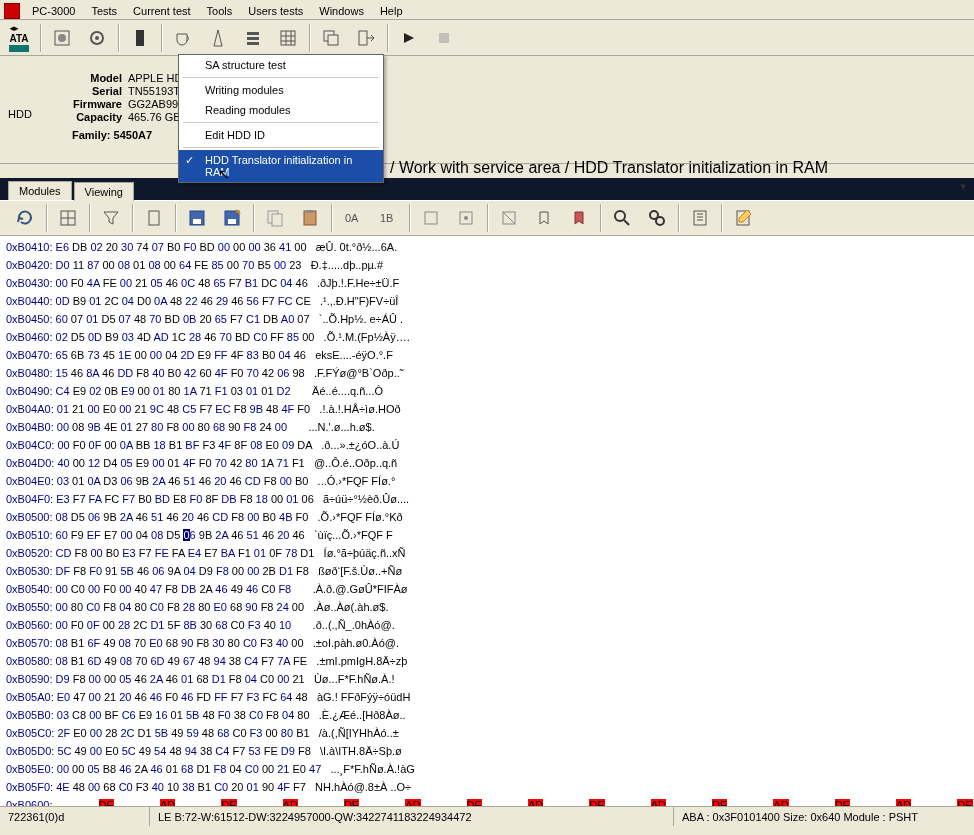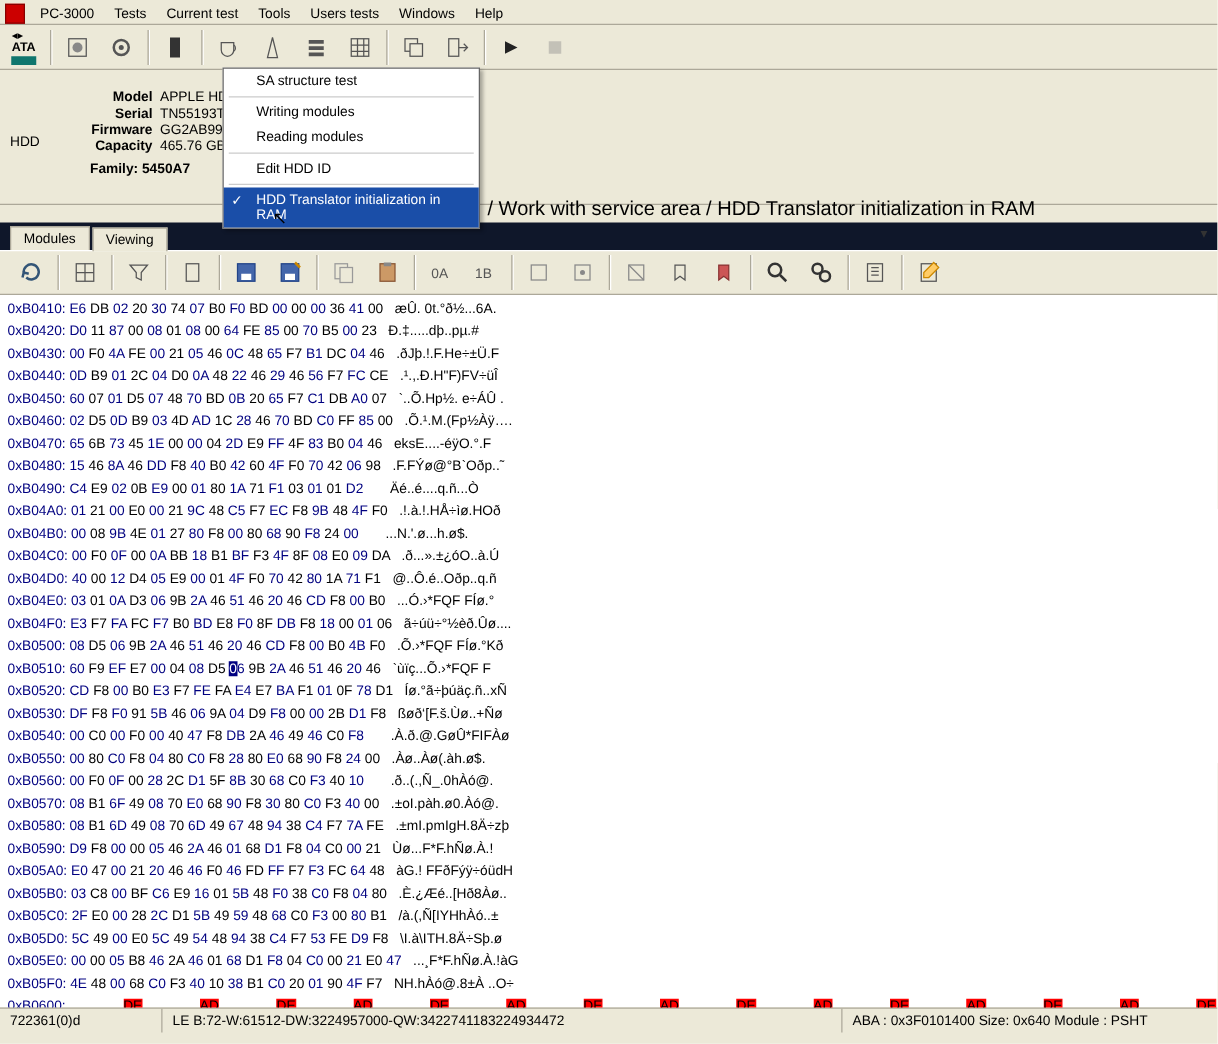--- a/index.html
+++ b/index.html
@@ -327,16 +327,16 @@
     <div class="hexrow"><span class="addr">0xB05A0:</span> <span class="hx">E0</span> <span class="hx2">47</span> <span class="hx">00</span> <span class="hx2">21</span> <span class="hx">20</span> <span class="hx2">46</span> <span class="hx">46</span> <span class="hx2">F0</span> <span class="hx">46</span> <span class="hx2">FD</span> <span class="hx">FF</span> <span class="hx2">F7</span> <span class="hx">F3</span> <span class="hx2">FC</span> <span class="hx">64</span> <span class="hx2">48</span>   <span class="asc">àG.! FFðFýÿ÷óüdH</span></div>
     <div class="hexrow"><span class="addr">0xB05B0:</span> <span class="hx">03</span> <span class="hx2">C8</span> <span class="hx">00</span> <span class="hx2">BF</span> <span class="hx">C6</span> <span class="hx2">E9</span> <span class="hx">16</span> <span class="hx2">01</span> <span class="hx">5B</span> <span class="hx2">48</span> <span class="hx">F0</span> <span class="hx2">38</span> <span class="hx">C0</span> <span class="hx2">F8</span> <span class="hx">04</span> <span class="hx2">80</span>   <span class="asc">.È.¿Æé..[Hð8Àø..</span></div>
     <div class="hexrow"><span class="addr">0xB05C0:</span> <span class="hx">2F</span> <span class="hx2">E0</span> <span class="hx">00</span> <span class="hx2">28</span> <span class="hx">2C</span> <span class="hx2">D1</span> <span class="hx">5B</span> <span class="hx2">49</span> <span class="hx">59</span> <span class="hx2">48</span> <span class="hx">68</span> <span class="hx2">C0</span> <span class="hx">F3</span> <span class="hx2">00</span> <span class="hx">80</span> <span class="hx2">B1</span>   <span class="asc">/à.(,Ñ[IYHhÀó..±</span></div>
     <div class="hexrow"><span class="addr">0xB05D0:</span> <span class="hx">5C</span> <span class="hx2">49</span> <span class="hx">00</span> <span class="hx2">E0</span> <span class="hx">5C</span> <span class="hx2">49</span> <span class="hx">54</span> <span class="hx2">48</span> <span class="hx">94</span> <span class="hx2">38</span> <span class="hx">C4</span> <span class="hx2">F7</span> <span class="hx">53</span> <span class="hx2">FE</span> <span class="hx">D9</span> <span class="hx2">F8</span>   <span class="asc">\I.à\ITH.8Ä÷Sþ.ø</span></div>
     <div class="hexrow"><span class="addr">0xB05E0:</span> <span class="hx">00</span> <span class="hx2">00</span> <span class="hx">05</span> <span class="hx2">B8</span> <span class="hx">46</span> <span class="hx2">2A</span> <span class="hx">46</span> <span class="hx2">01</span> <span class="hx">68</span> <span class="hx2">D1</span> <span class="hx">F8</span> <span class="hx2">04</span> <span class="hx">C0</span> <span class="hx2">00</span> <span class="hx">21</span> <span class="hx2">E0</span> <span class="hx">47</span>   <span class="asc">...¸F*F.hÑø.À.!àG</span></div>
     <div class="hexrow"><span class="addr">0xB05F0:</span> <span class="hx">4E</span> <span class="hx2">48</span> <span class="hx">00</span> <span class="hx2">68</span> <span class="hx">C0</span> <span class="hx2">F3</span> <span class="hx">40</span> <span class="hx2">10</span> <span class="hx">38</span> <span class="hx2">B1</span> <span class="hx">C0</span> <span class="hx2">20</span> <span class="hx">01</span> <span class="hx2">90</span> <span class="hx">4F</span> <span class="hx2">F7</span>   <span class="asc">NH.hÀó@.8±À ..O÷</span></div>
     <div class="hexrow red"><span class="addr">0xB0600:</span> <span class="hx">DE</span> <span class="hx2">AD</span> <span class="hx">DE</span> <span class="hx2">AD</span> <span class="hx">DE</span> <span class="hx2">AD</span> <span class="hx">DE</span> <span class="hx2">AD</span> <span class="hx">DE</span> <span class="hx2">AD</span> <span class="hx">DE</span> <span class="hx2">AD</span> <span class="hx">DE</span> <span class="hx2">AD</span> <span class="hx">DE</span> <span class="hx2">AD</span>   <span class="asc">Þ­Þ­Þ­Þ­Þ­Þ­Þ­Þ­</span></div>
   </div>
 
 <div class="statusbar">
-  <div class="cell" style="width:130px">722361(0)d</div>
+  <div class="cell" style="width:150px">722361(0)d</div>
   <div class="cell" style="flex:1">LE B:72-W:61512-DW:3224957000-QW:3422741183224934472</div>
   <div class="cell" style="width:300px; border-right:none">ABA : 0x3F0101400 Size: 0x640 Module : PSHT</div>
 </div>
 
 </body></html>

